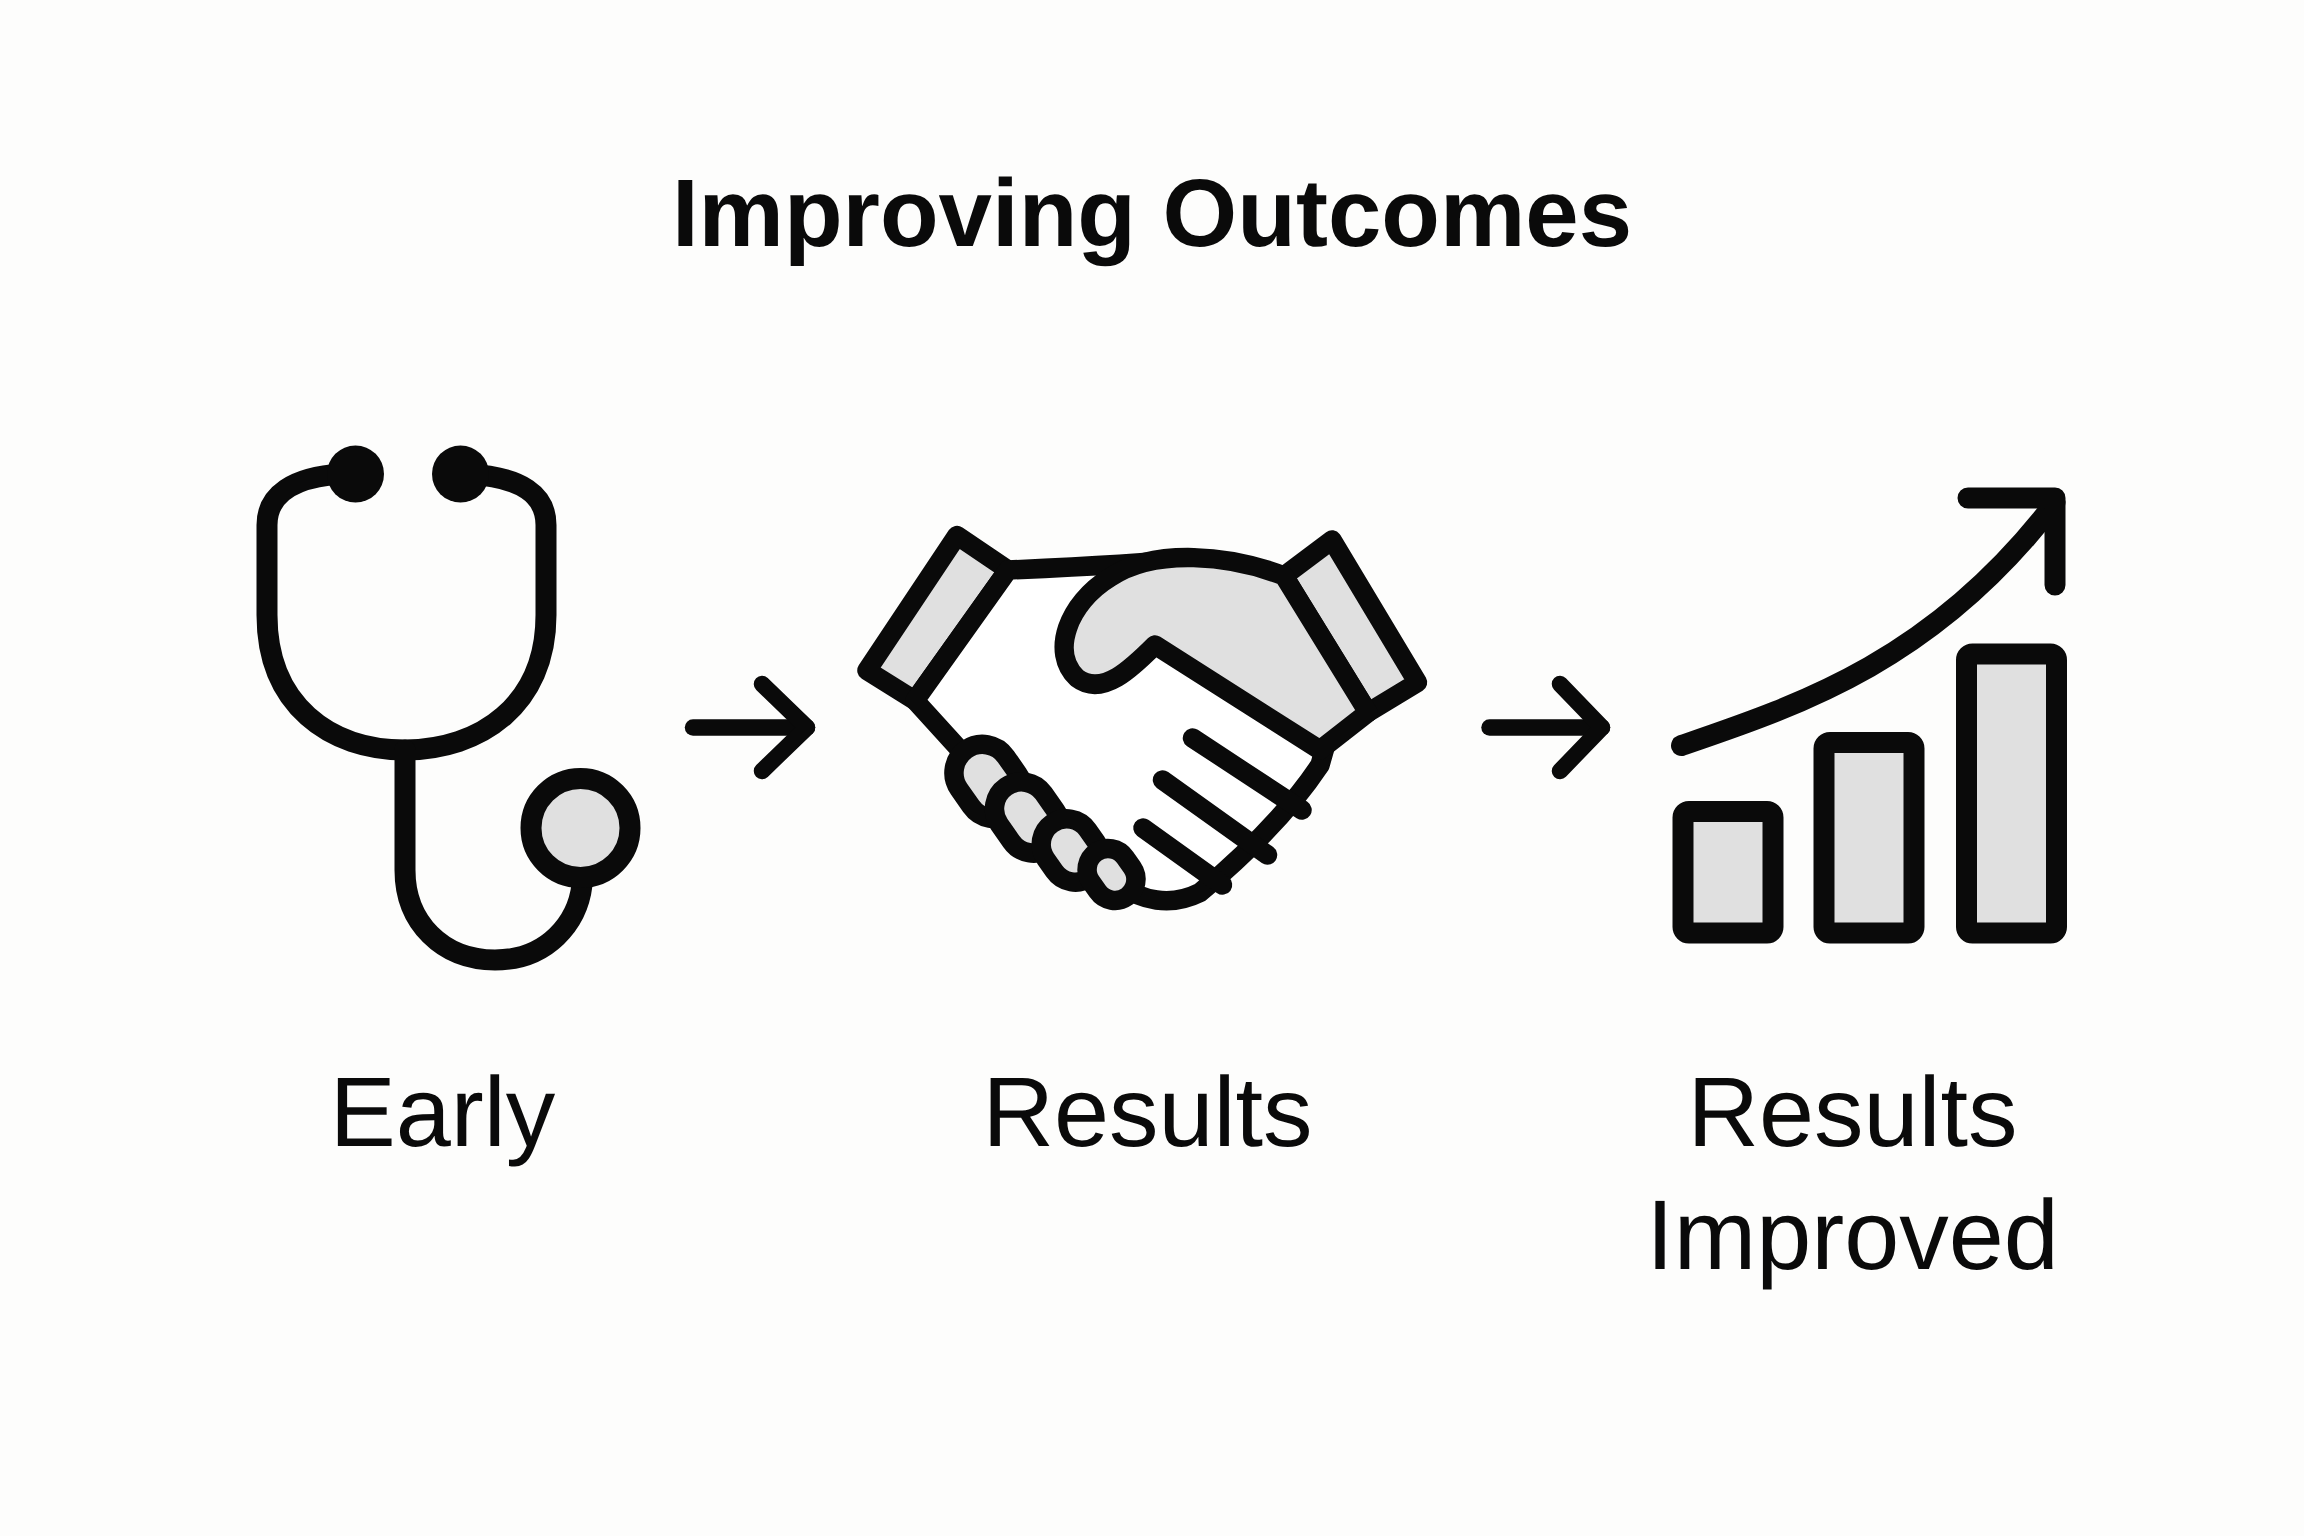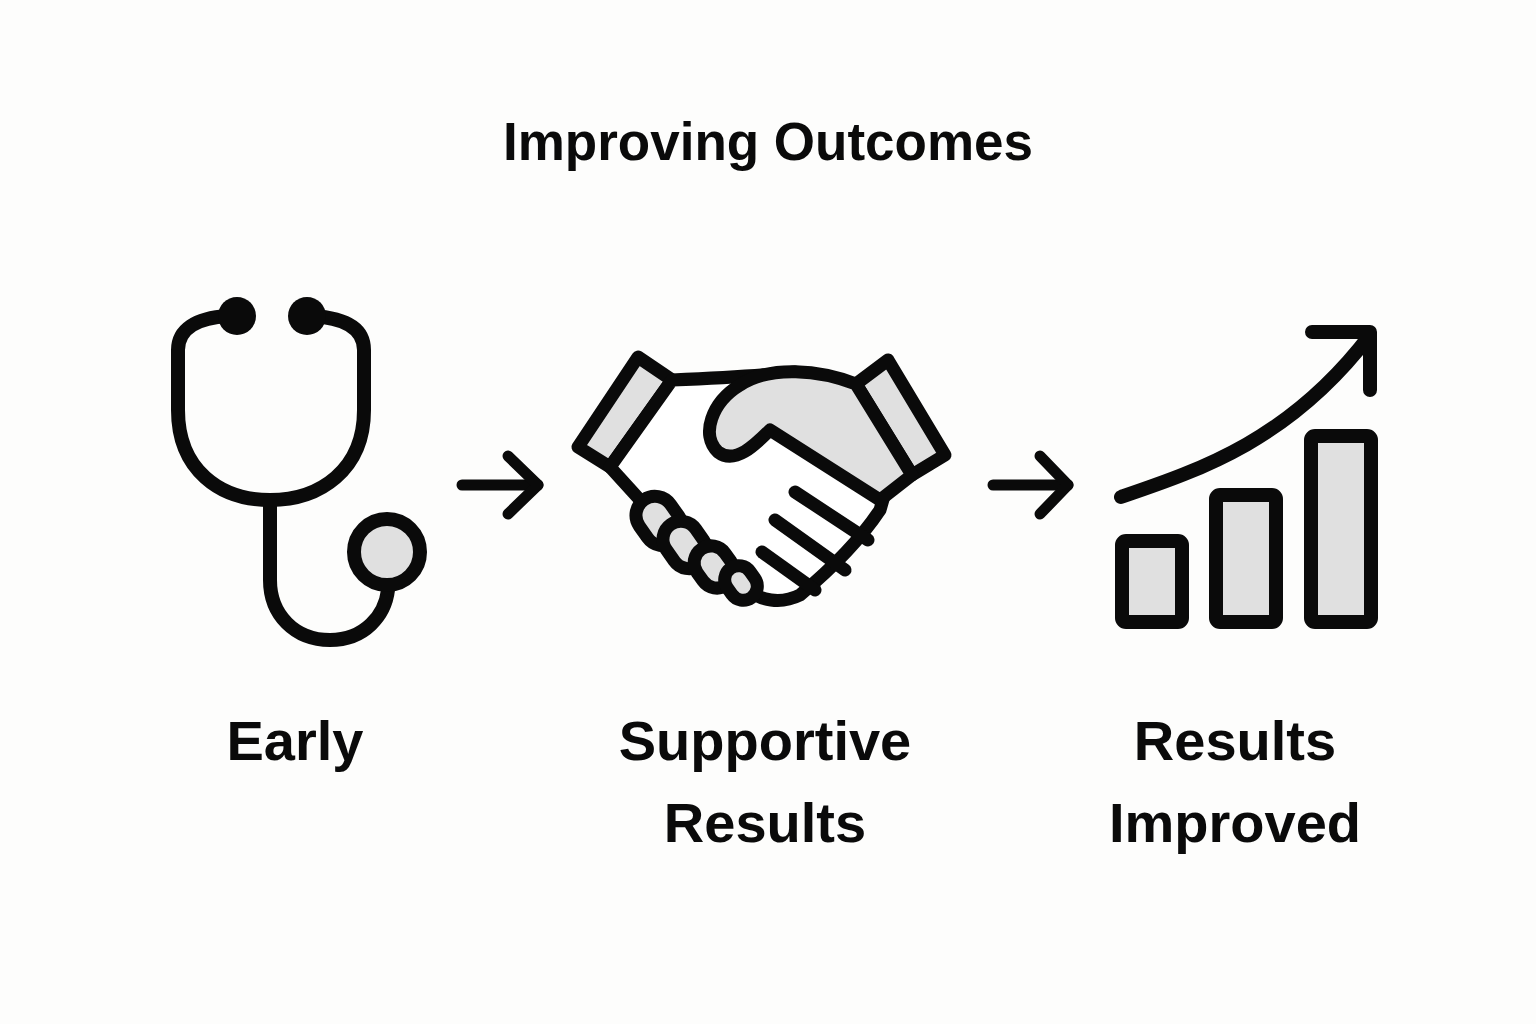--- a/index.html
+++ b/index.html
@@ -9,31 +9,31 @@
     position: relative;
     overflow: hidden;
     font-family: "Liberation Sans", "DejaVu Sans", sans-serif;
     color: #0a0a0a;
   }
   .title {
     position: absolute;
     left: 0; width: 1536px;
     top: 92px;
     text-align: center;
-    font-size: 53px;
+    font-size: 64px;
     font-weight: 700;
     letter-spacing: 0px;
     line-height: 100px;
   }
   .icon { position: absolute; }
   .label {
     position: absolute;
     text-align: center;
-    font-size: 56px;
-    font-weight: 700;
+    font-size: 66px;
+    font-weight: 400;
     line-height: 82px;
   }
   .label span { display: block; }
 </style>
 </head>
 <body>
 
 <div>
 
   <div class="title">Improving Outcomes</div>
@@ -91,21 +91,20 @@
       <rect x="1122" y="541" width="60" height="81" rx="4" fill="#e0e0e0"></rect>
       <rect x="1216" y="495" width="60" height="127" rx="4" fill="#e0e0e0"></rect>
       <rect x="1311" y="436" width="60" height="186" rx="4" fill="#e0e0e0"></rect>
     </g>
   </svg>
 
   <div class="label" style="left:60px; width:470px; top:700px;">
     <span>Early</span>
   </div>
   <div class="label" style="left:530px; width:470px; top:700px;">
-    <span>Supportive</span>
     <span>Results</span>
   </div>
   <div class="label" style="left:1000px; width:470px; top:700px;">
     <span>Results</span>
     <span>Improved</span>
   </div>
 
 </div>
 
 </body></html>

